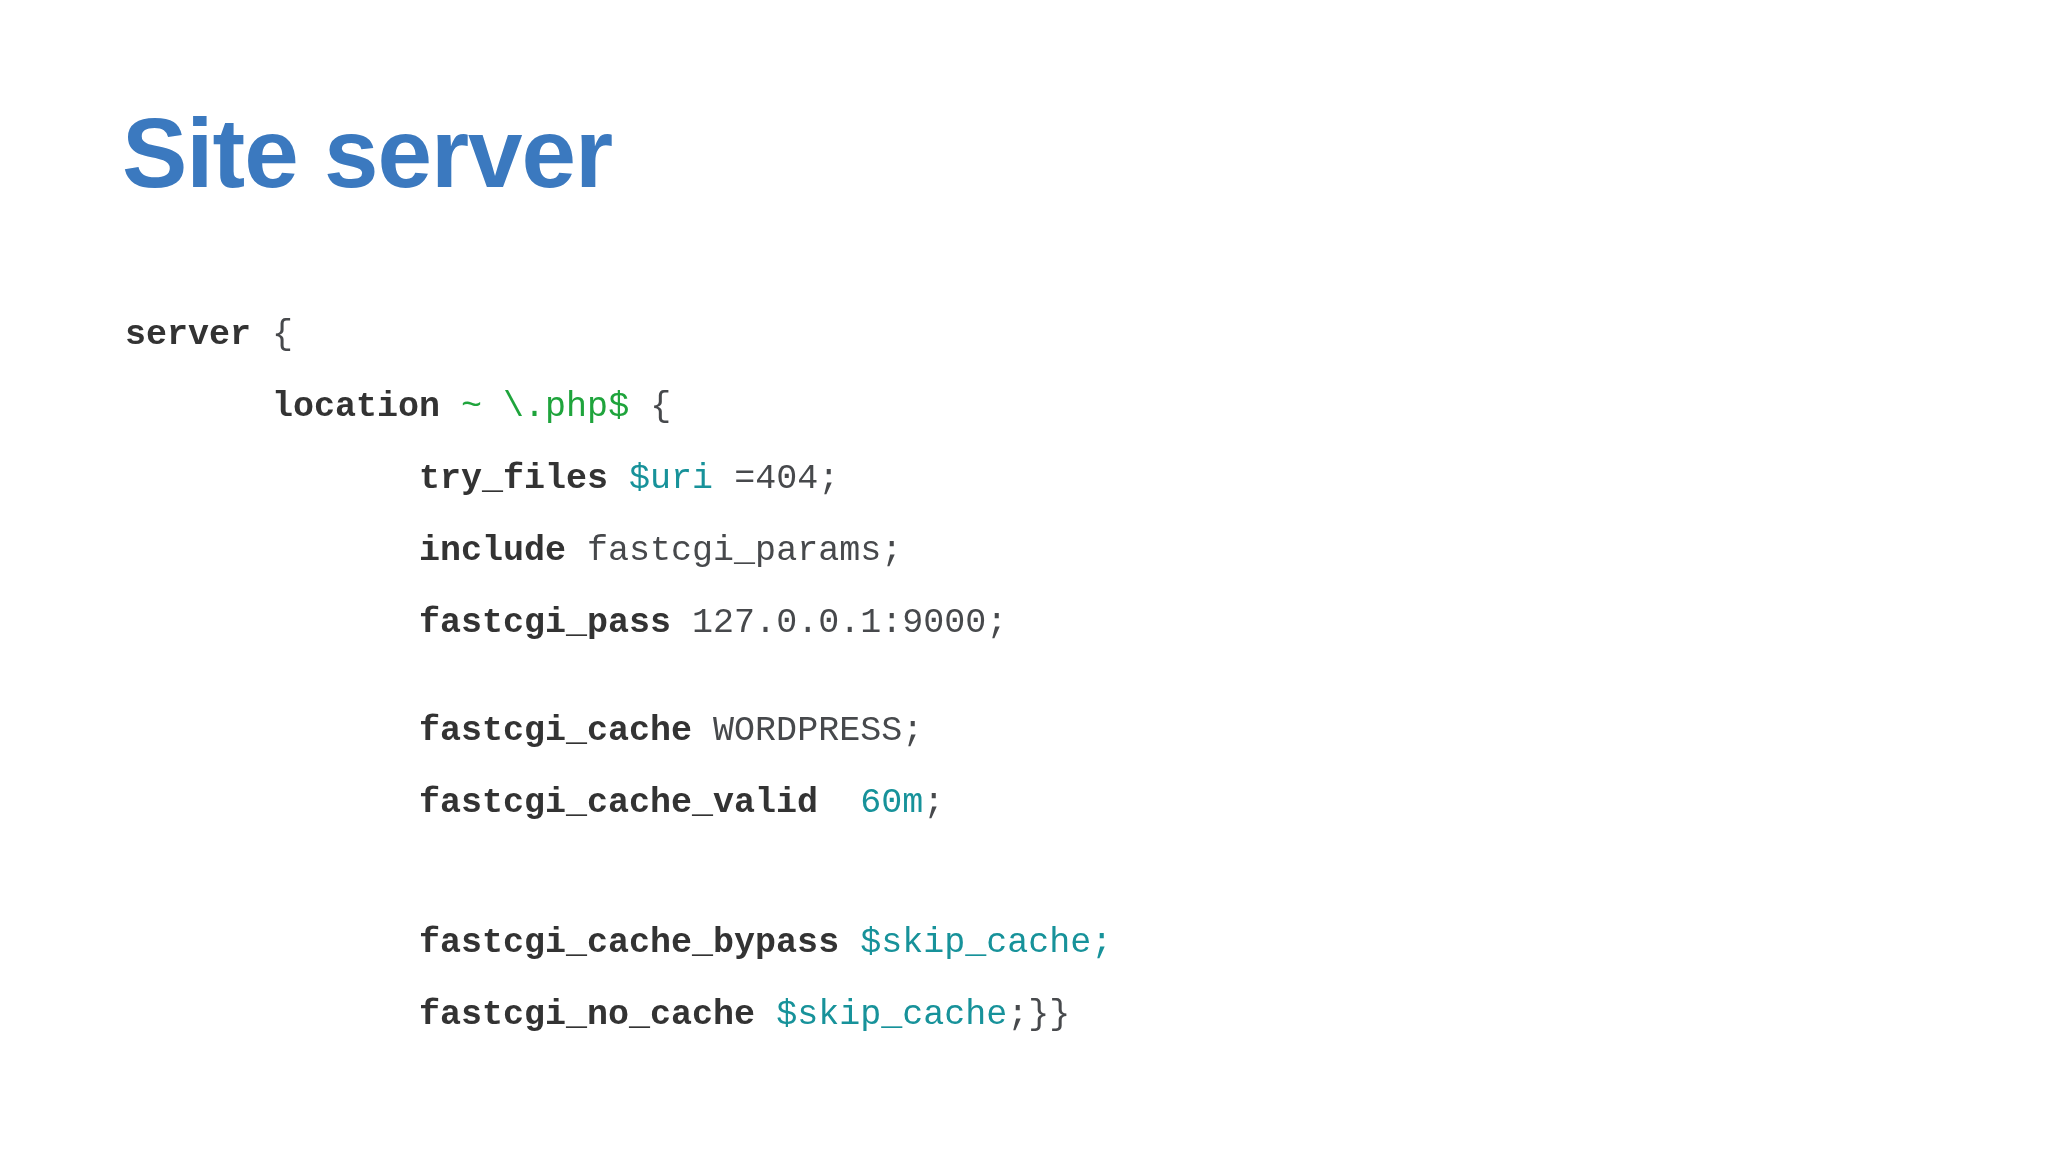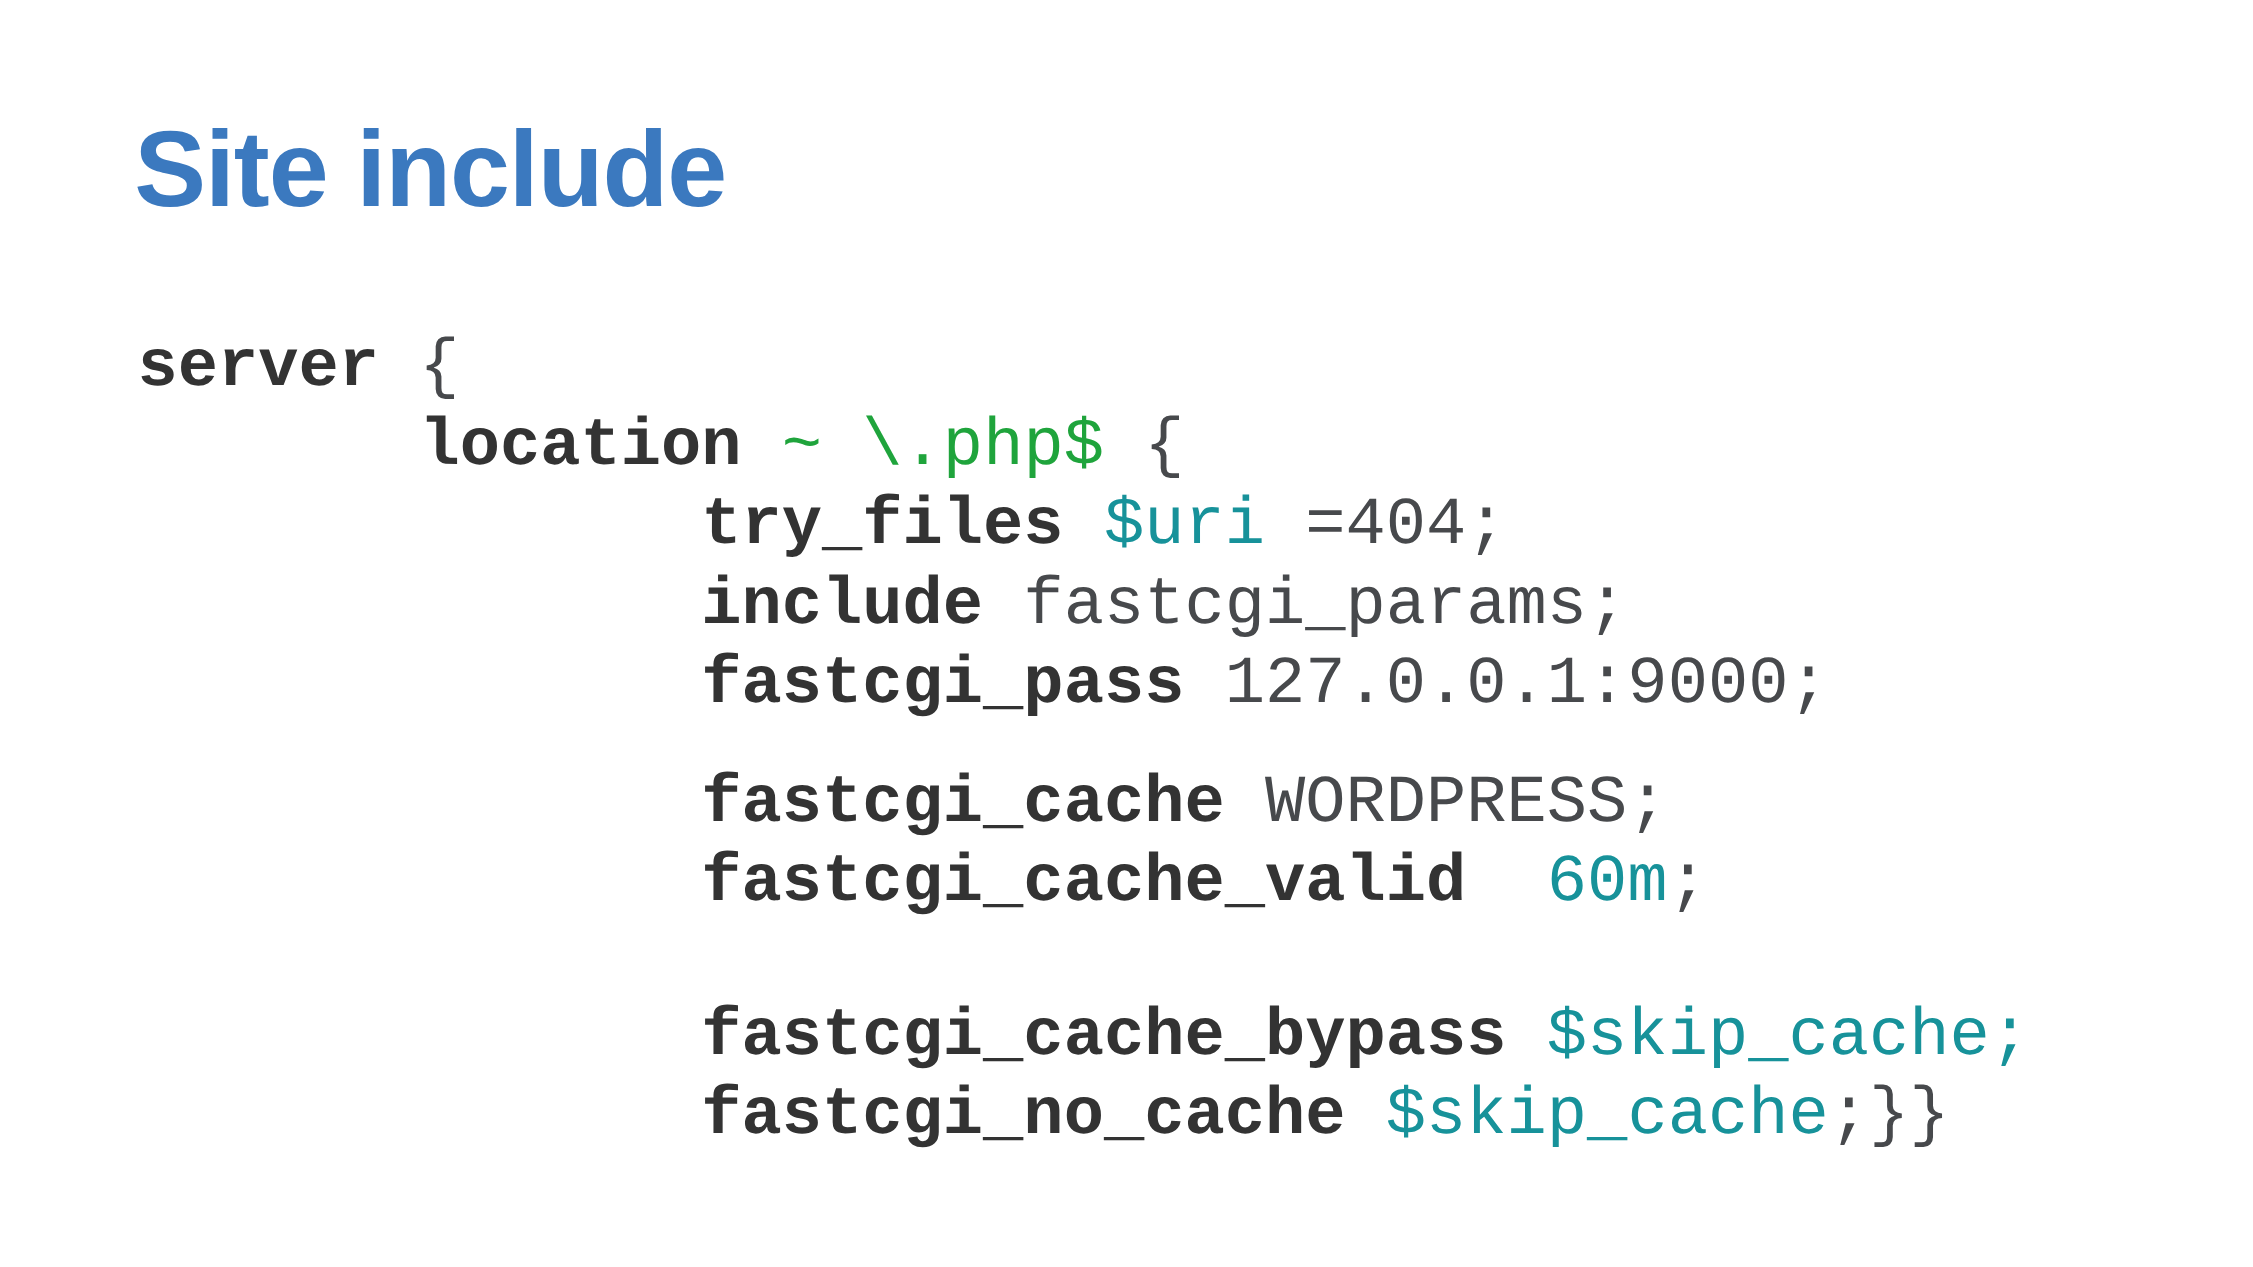--- a/index.html
+++ b/index.html
@@ -25,35 +25,35 @@
     font-size: 98px;
     line-height: 1.1;
     letter-spacing: -1px;
     color: var(--title-color, #3b79bf);
   }
   .code {
     position: absolute;
     left: 125px;
     top: 299px;
     font-family: "Liberation Mono", monospace;
-    font-size: 61px;
+    font-size: 35px;
     line-height: 72px;
     white-space: pre;
   }
   .code-line {
     height: 72px;
     white-space: pre;
   }
   .code-spacer {
     width: 100%;
   }
   .tok-keyword { color: var(--c-keyword, #333333); font-weight: bold; }
   .tok-plain   { color: var(--c-plain, #47494c); }
   .tok-green   { color: var(--c-green, #1fa43c); }
   .tok-teal    { color: var(--c-teal, #17929a); }
 </style>
 </head>
 <body>
 
 <div class="slide" style="--bg: #ffffff; --title-color: #3b79bf; --c-keyword: #333333; --c-plain: #47494c; --c-green: #1fa43c; --c-teal: #17929a;">
-  <h1 class="title">Site include</h1>
+  <h1 class="title">Site server</h1>
   <div class="code" id="code"><div class="code-line"><span class="tok-keyword">server</span><span class="tok-plain"> {</span></div><div class="code-line"><span class="tok-plain">       </span><span class="tok-keyword">location</span><span class="tok-plain"> </span><span class="tok-green">~</span><span class="tok-plain"> </span><span class="tok-green">\.php$</span><span class="tok-plain"> {</span></div><div class="code-line"><span class="tok-plain">              </span><span class="tok-keyword">try_files</span><span class="tok-plain"> </span><span class="tok-teal">$uri</span><span class="tok-plain"> =404;</span></div><div class="code-line"><span class="tok-plain">              </span><span class="tok-keyword">include</span><span class="tok-plain"> fastcgi_params;</span></div><div class="code-line"><span class="tok-plain">              </span><span class="tok-keyword">fastcgi_pass</span><span class="tok-plain"> 127.0.0.1:9000;</span></div><div class="code-spacer" style="height: 36px;"></div><div class="code-line"><span class="tok-plain">              </span><span class="tok-keyword">fastcgi_cache</span><span class="tok-plain"> WORDPRESS;</span></div><div class="code-line"><span class="tok-plain">              </span><span class="tok-keyword">fastcgi_cache_valid</span><span class="tok-plain">  </span><span class="tok-teal">60m</span><span class="tok-plain">;</span></div><div class="code-spacer" style="height: 68px;"></div><div class="code-line"><span class="tok-plain">              </span><span class="tok-keyword">fastcgi_cache_bypass</span><span class="tok-plain"> </span><span class="tok-teal">$skip_cache;</span></div><div class="code-line"><span class="tok-plain">              </span><span class="tok-keyword">fastcgi_no_cache</span><span class="tok-plain"> </span><span class="tok-teal">$skip_cache</span><span class="tok-plain">;}}</span></div></div>
 </div>
 
 </body></html>

